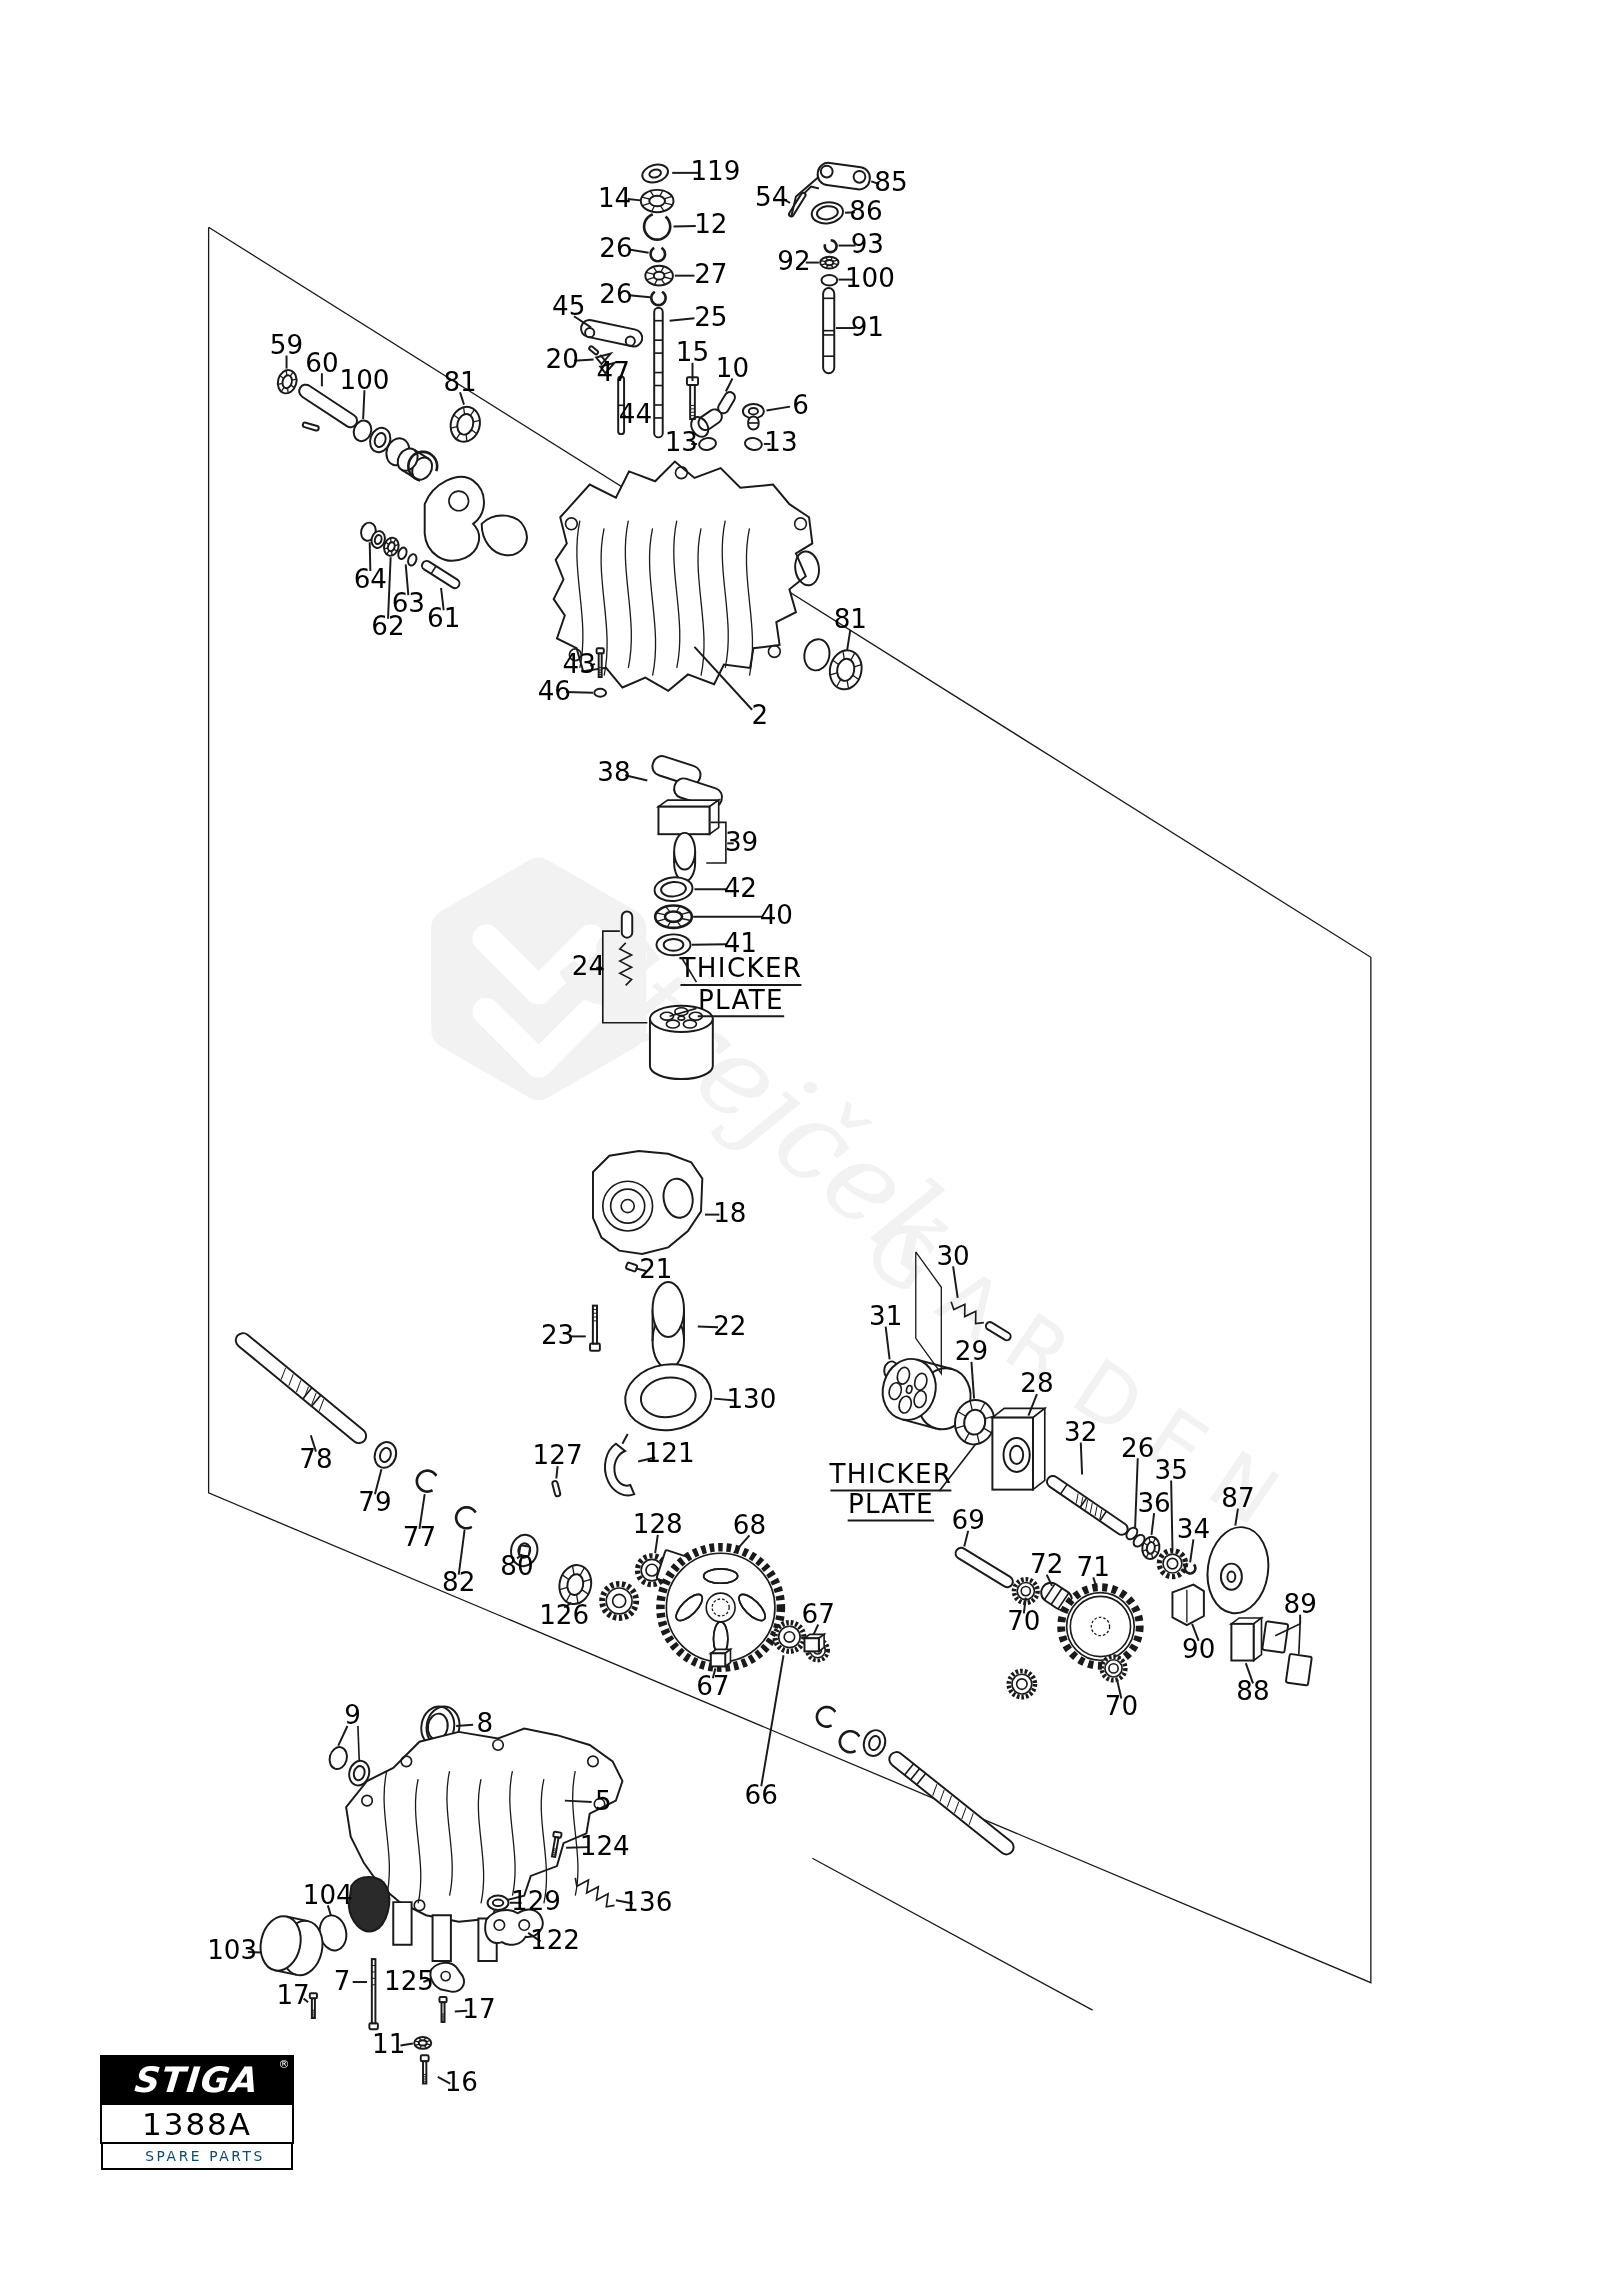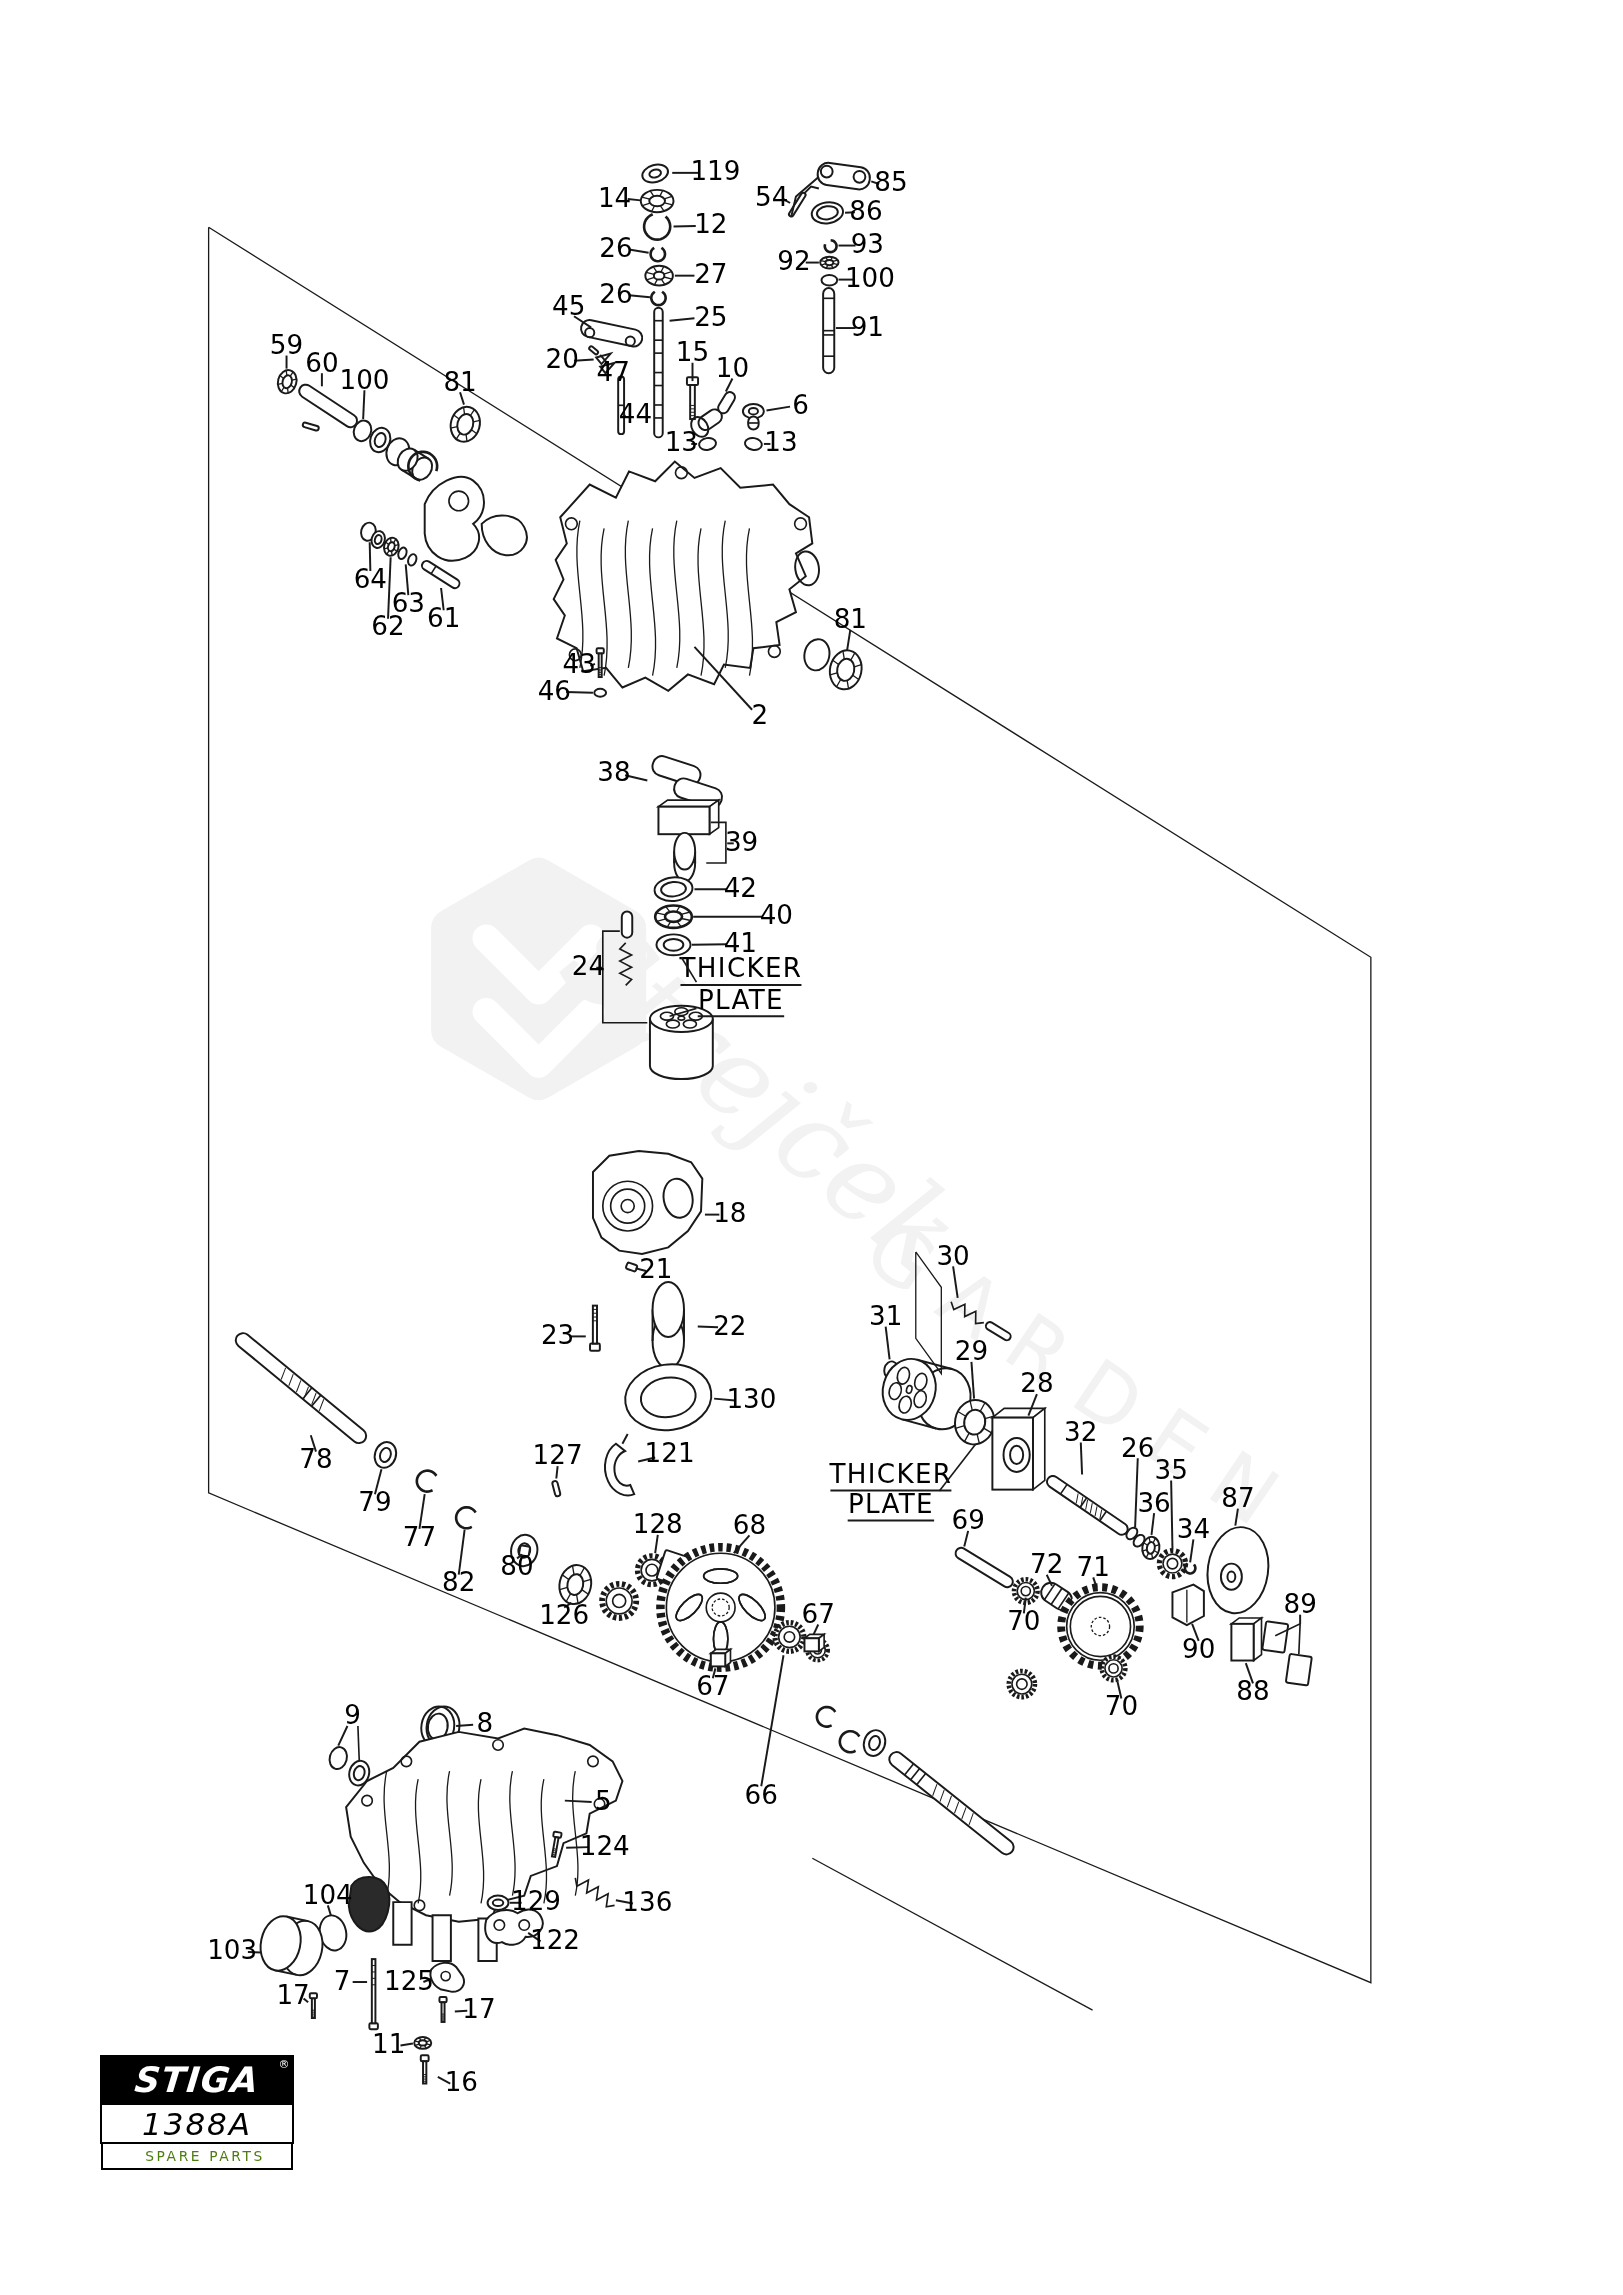--- a/index.html
+++ b/index.html
@@ -4,22 +4,22 @@
 <style>
   html,body{margin:0;padding:0;background:#ffffff;}
   body{width:1624px;height:2295px;position:relative;font-family:"DejaVu Sans",sans-serif;overflow:hidden;}
   #stage{position:absolute;left:0;top:0;width:1624px;height:2295px;}
   svg{position:absolute;left:0;top:0;}
   
   .brand{position:absolute;left:100px;top:2055px;width:194px;}
   .brand-black{background:#000;color:#fff;height:46px;display:flex;align-items:center;justify-content:center;position:relative;border:2px solid #000;}
   .brand-name{font-size:35px;font-weight:bold;font-style:italic;letter-spacing:1.3px;transform:skewX(-6deg);}
   .brand-reg{position:absolute;right:2.6px;top:1.3px;font-size:11px;font-style:normal;}
-  .brand-model{border:2.6px solid #000;border-top:none;height:37px;display:flex;align-items:center;justify-content:center;font-size:31px;letter-spacing:2px;color:#000;background:#fff;font-style:italic;}
-  .brand-caption{border:2px solid #000;border-top:none;height:23.6px;margin:0 1.3px;display:flex;align-items:center;justify-content:center;font-size:13.8px;letter-spacing:2.6px;color:#4d7c0f;background:#fff;padding-left:16px;}
+  .brand-model{border:2.6px solid #000;border-top:none;height:37px;display:flex;align-items:center;justify-content:center;font-size:31px;letter-spacing:2px;color:#000;background:#fff;}
+  .brand-caption{border:2px solid #000;border-top:none;height:23.6px;margin:0 1.3px;display:flex;align-items:center;justify-content:center;font-size:13.8px;letter-spacing:2.6px;color:#0c4a6e;background:#fff;padding-left:16px;}
 </style>
 </head>
 <body>
 
 <div id="stage">
   <svg id="diagram" width="1624" height="2295" viewBox="0 0 2479 3505">
       <g>
         <polygon points="822,1340 956.233937586588,1417.5 956.233937586588,1572.5 822,1650 687.766062413412,1572.5 687.766062413412,1417.5" fill="#f2f2f2" stroke="#f2f2f2" stroke-width="60" stroke-linejoin="round"></polygon>
         <polyline points="742,1433 822,1513 902,1433" fill="none" stroke="#fff" stroke-width="42" stroke-linecap="round" stroke-linejoin="round"></polyline>
         <polyline points="742,1545 822,1625 902,1545" fill="none" stroke="#fff" stroke-width="42" stroke-linecap="round" stroke-linejoin="round"></polyline>

